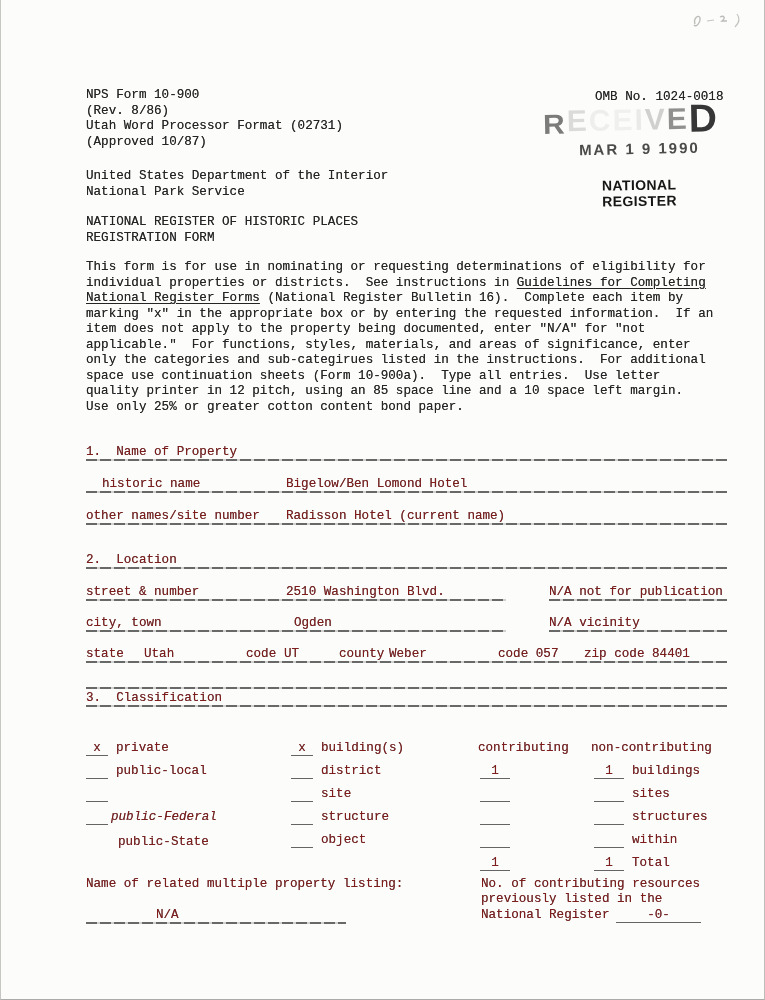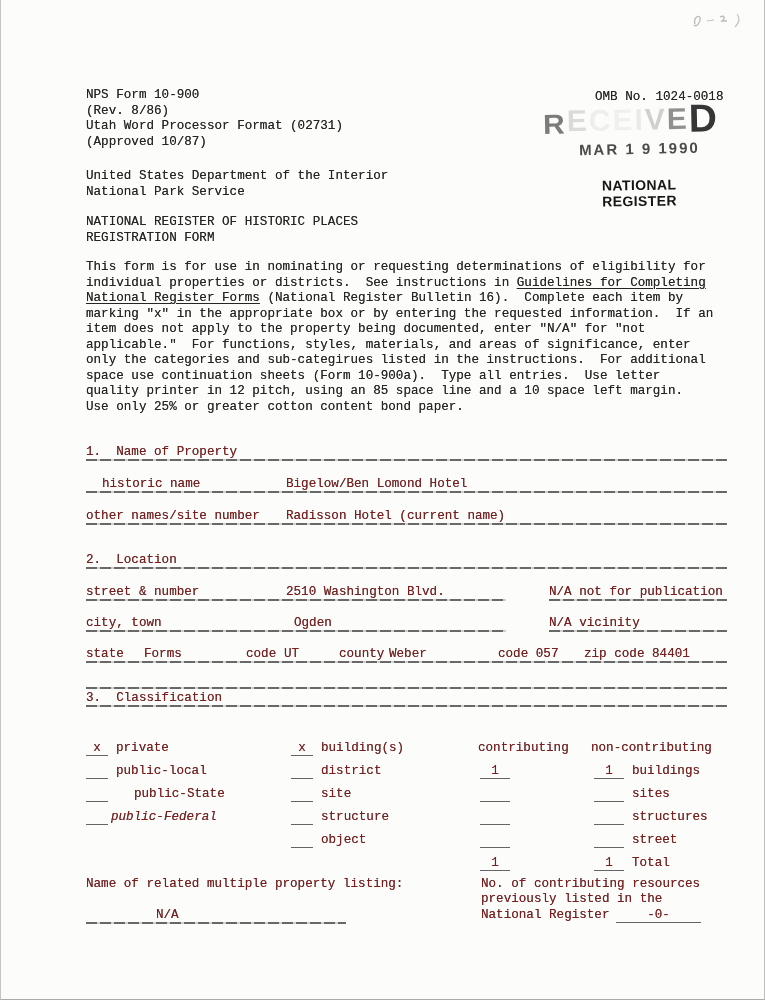--- a/index.html
+++ b/index.html
@@ -139,21 +139,21 @@
   </div>
   <div class="row" style="top:616px;">
     <span class="lbl" style="left:0;">city, town</span>
     <span class="lbl" style="left:208px;">Ogden</span>
     <span class="lbl" style="left:463px;">N/A vicinity</span>
     <div class="seg" style="left:0;width:420px;"></div>
     <div class="seg" style="left:463px;right:0;"></div>
   </div>
   <div class="row" style="top:647px;">
     <span class="lbl" style="left:0;text-align:right;">state</span>
-    <span class="lbl" style="left:58px;">Forms</span>
+    <span class="lbl" style="left:58px;">Utah</span>
     <span class="lbl" style="left:160px;">code</span>
     <span class="lbl" style="left:198px;">UT</span>
     <span class="lbl" style="left:253px;">county</span>
     <span class="lbl" style="left:303px;">Weber</span>
     <span class="lbl" style="left:412px;">code 057</span>
     <span class="lbl" style="left:498px;">zip code 84401</span>
     <div class="seg" style="left:0;right:0;"></div>
   </div>
 
   <div class="rule" style="top:687px;"></div>
@@ -176,21 +176,21 @@
     <span class="lbl" style="left:30px;">public-local</span>
     <span class="mk" style="left:205px;width:22px;"></span>
     <span class="lbl" style="left:235px;">district</span>
     <span class="mk" style="left:394px;width:30px;">1</span>
     <span class="mk" style="left:508px;width:30px;">1</span>
     <span class="lbl" style="left:546px;">buildings</span>
   </div>
 
   <div class="row" style="top:787px;">
     <span class="mk" style="left:0;width:22px;"></span>
-    <span class="lbl" style="left:48px;">public-State</span>
+    <span class="lbl" style="left:32px;margin-top:48px;">public-State</span>
     <span class="mk" style="left:205px;width:22px;"></span>
     <span class="lbl" style="left:235px;">site</span>
     <span class="mk" style="left:394px;width:30px;"></span>
     <span class="mk" style="left:508px;width:30px;"></span>
     <span class="lbl" style="left:546px;">sites</span>
   </div>
 
   <div class="row" style="top:810px;">
     <span class="mk" style="left:0;width:22px;"></span>
     <span class="lbl" style="left:25px;font-style:italic;">public-Federal</span>
@@ -199,21 +199,21 @@
     <span class="mk" style="left:394px;width:30px;"></span>
     <span class="mk" style="left:508px;width:30px;"></span>
     <span class="lbl" style="left:546px;">structures</span>
   </div>
 
   <div class="row" style="top:833px;">
     <span class="mk" style="left:205px;width:22px;"></span>
     <span class="lbl" style="left:235px;">object</span>
     <span class="mk" style="left:394px;width:30px;"></span>
     <span class="mk" style="left:508px;width:30px;"></span>
-    <span class="lbl" style="left:546px;">street</span>
+    <span class="lbl" style="left:546px;">within</span>
   </div>
 
   <div class="row" style="top:856px;">
     <span class="mk" style="left:394px;width:30px;">1</span>
     <span class="mk" style="left:508px;width:30px;">1</span>
     <span class="lbl" style="left:546px;">Total</span>
   </div>
 
   <div class="row" style="top:877px;height:50px;">
     <span class="lbl" style="left:0;">Name of related multiple property listing:</span>

